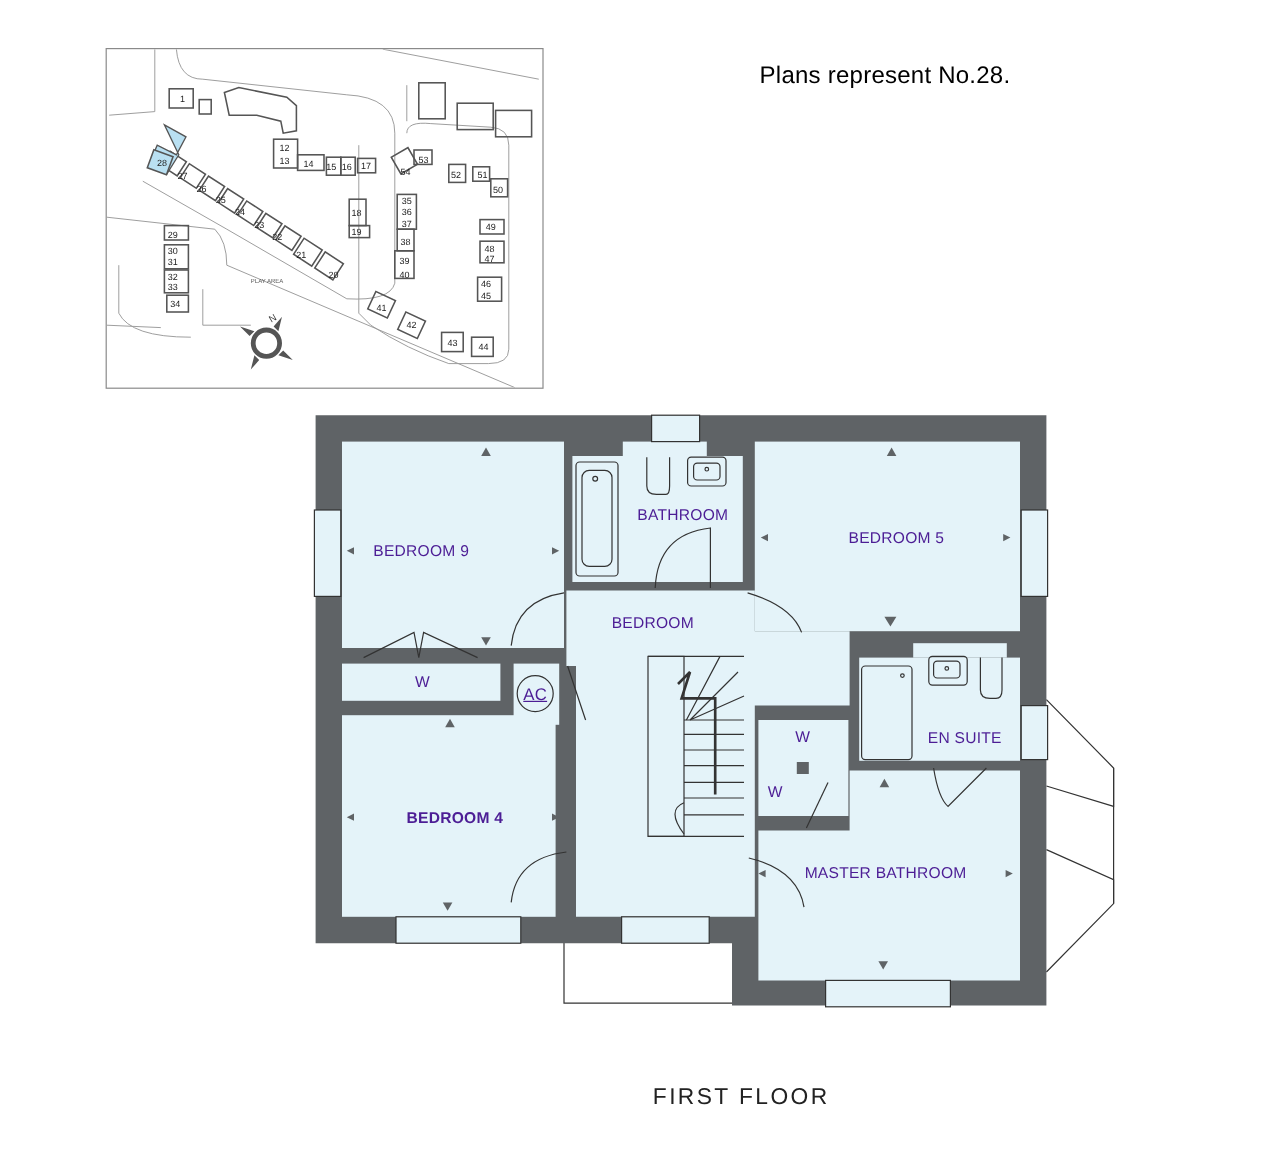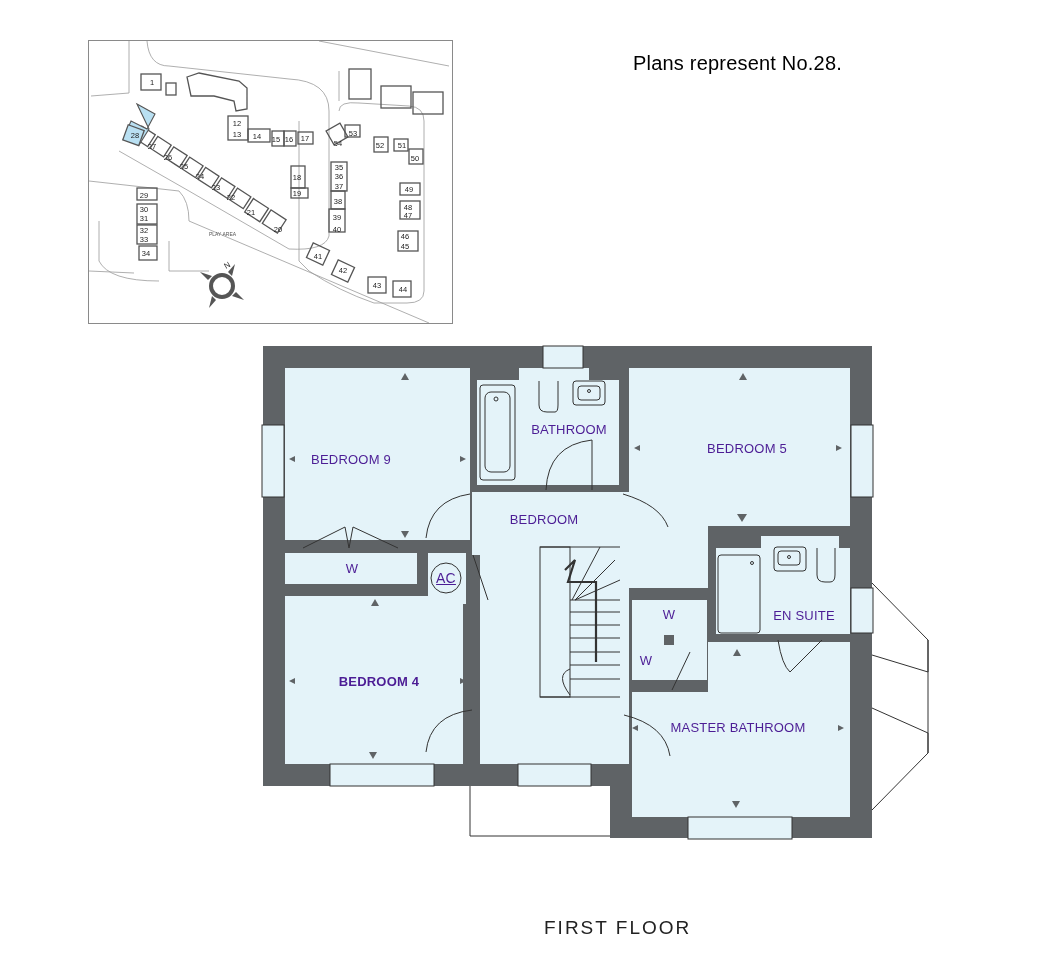--- a/index.html
+++ b/index.html
@@ -1,20 +1,20 @@
 <!DOCTYPE html>
 <html><head>
 <meta charset="utf-8">
 <style>
   html, body { margin:0; padding:0; background:#ffffff; }
   body { width:1060px; height:960px; position:relative; overflow:hidden; font-family:"Liberation Sans", sans-serif; }
   .sitemap { position:absolute; left:88px; top:40px; width:363px; height:282px; border:1px solid #8a8a8a; background:#fff; }
   .sitemap svg { position:absolute; left:0; top:0; }
   .caption { position:absolute; left:633px; top:52px; font-size:20px; color:#000000; letter-spacing:0.2px; }
-  .floor-label { position:absolute; left:544px; top:904px; font-size:19px; letter-spacing:2px; color:#222;margin-top:13px; }
+  .floor-label { position:absolute; left:544px; top:904px; font-size:19px; letter-spacing:2px; color:#222; }
   .plan { position:absolute; left:0; top:0; }
   .room-label { position:absolute; font-size:13px; color:#4c1d95; white-space:nowrap; transform:translate(-50%,-50%); letter-spacing:0.2px; }
 </style>
 </head>
 <body>
 
 <div class="sitemap">
   <svg width="363" height="282" viewBox="0 0 363 282">
     <g fill="none" stroke="#9a9a9a" stroke-width="0.8">
       <path d="M40 0 L40 52 L2 55"></path>

